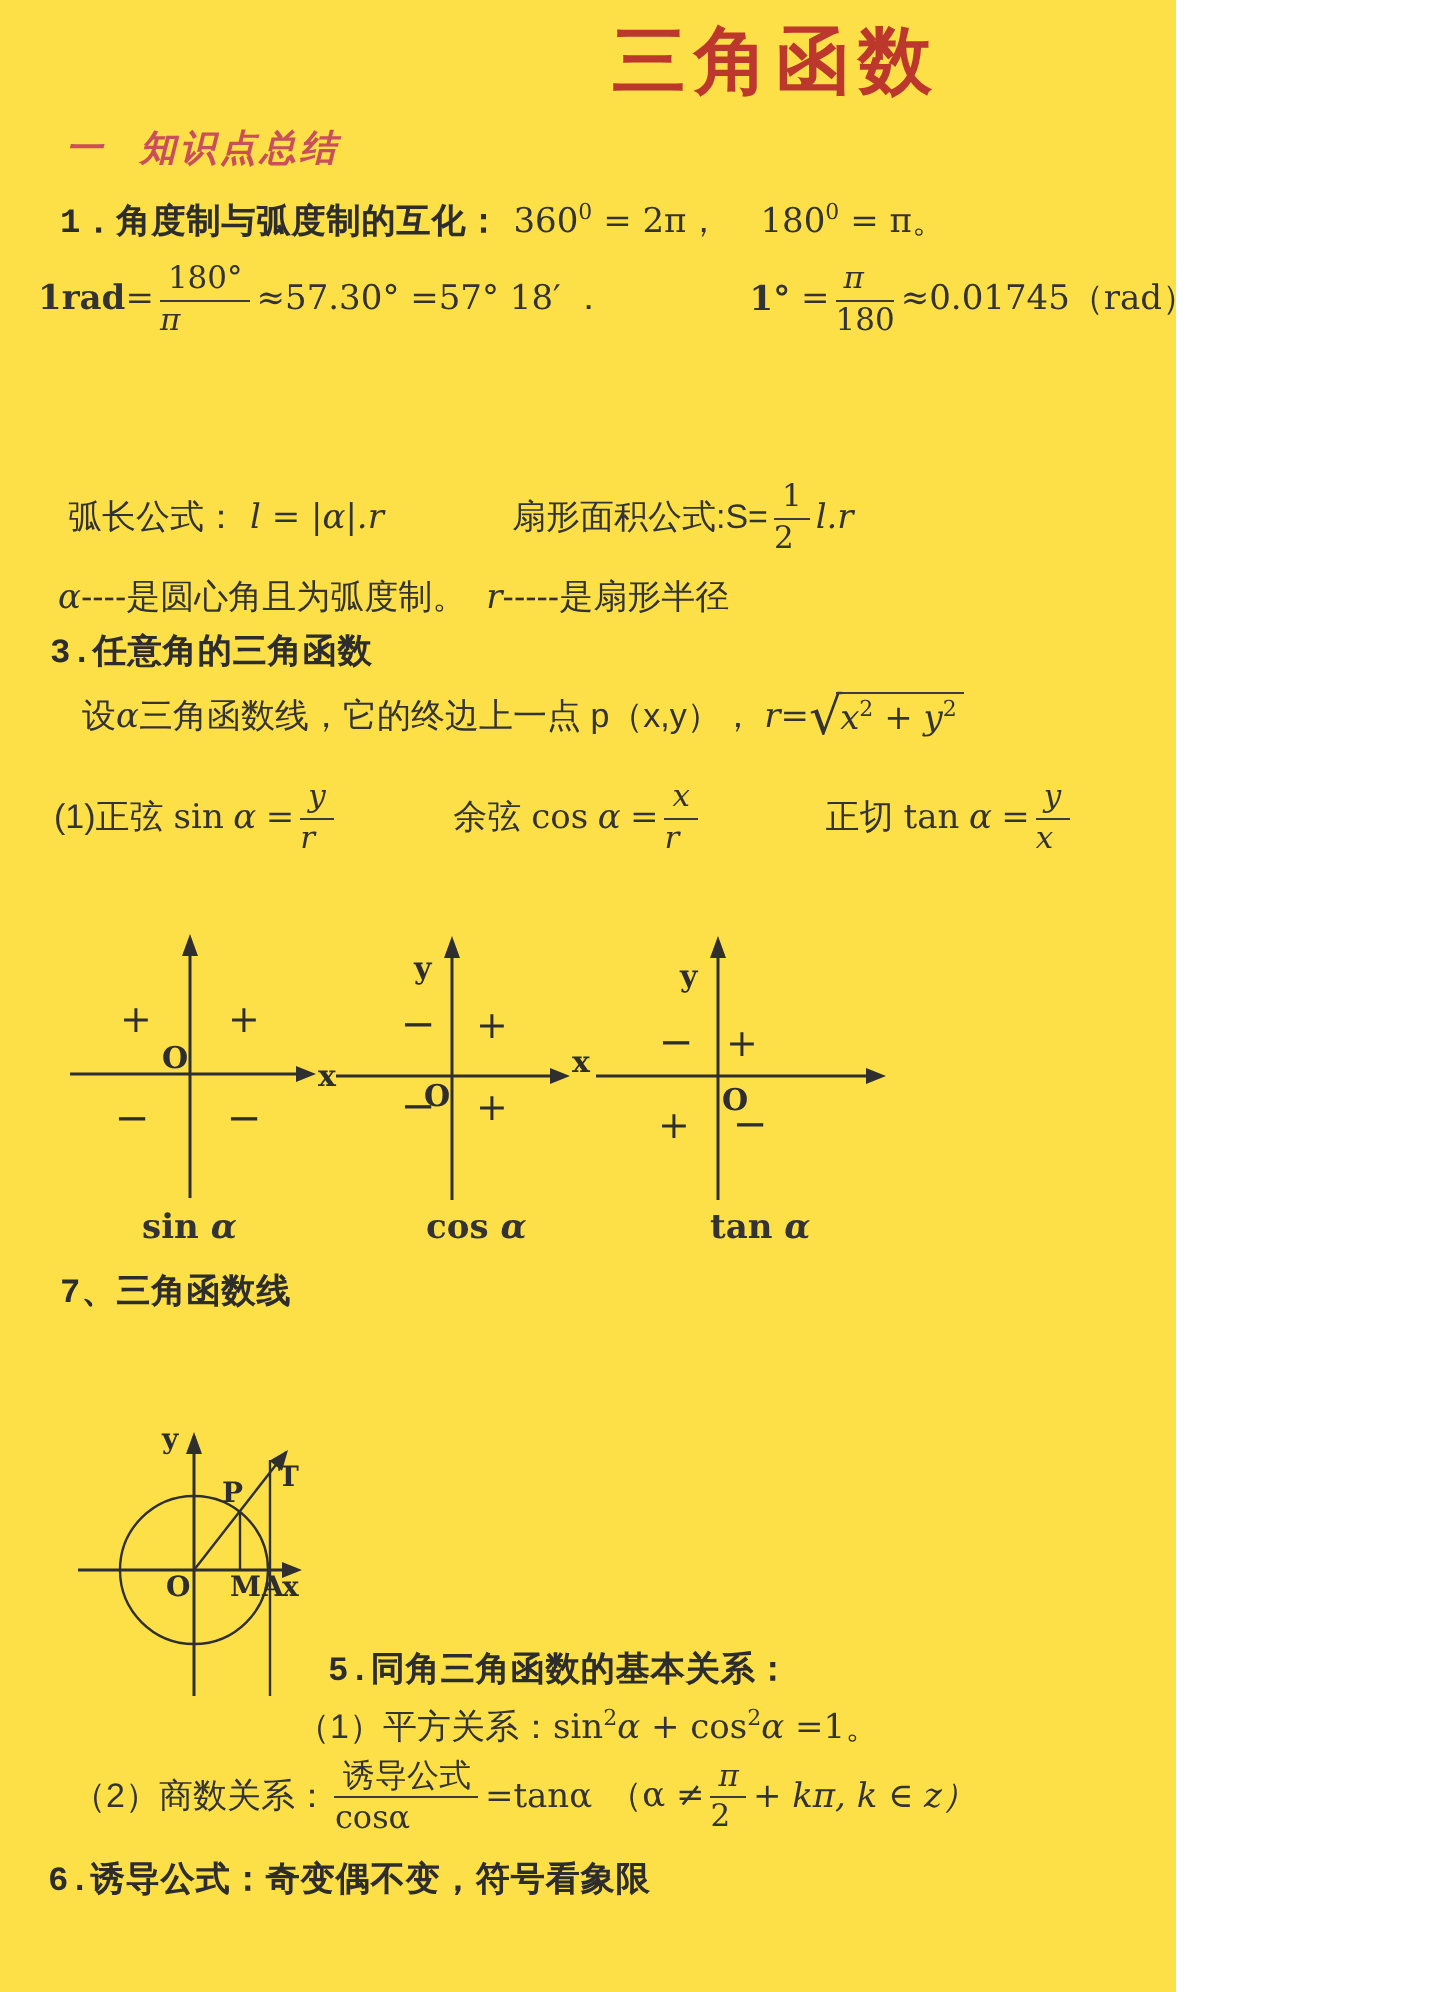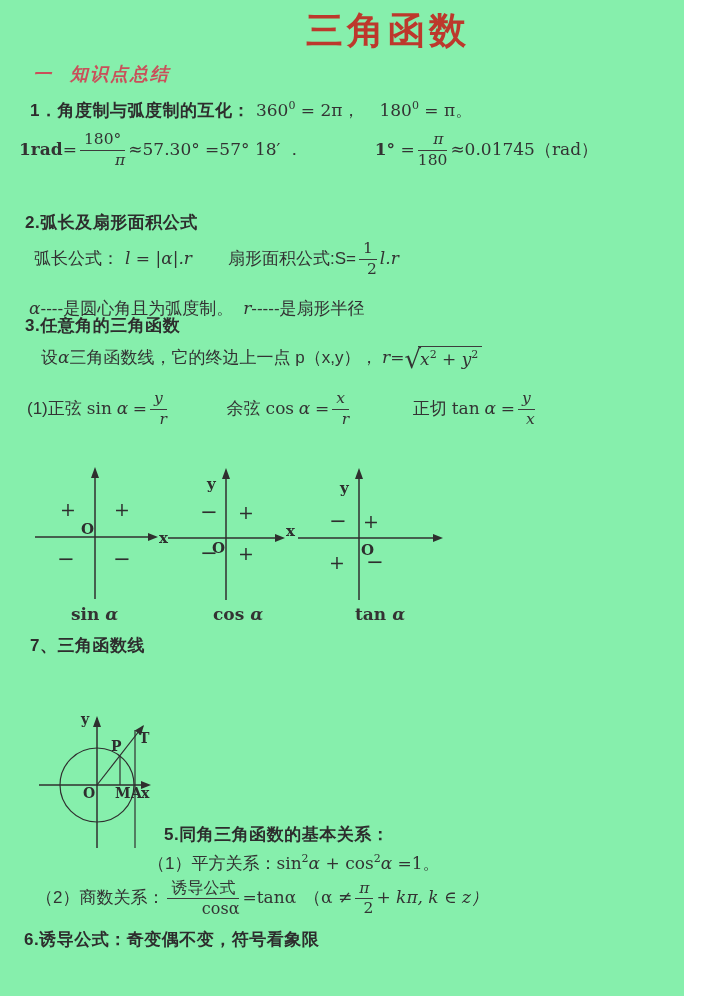--- a/index.html
+++ b/index.html
@@ -1,26 +1,26 @@
 <!DOCTYPE html>
 <html><head>
 <meta charset="utf-8">
 <style>
   html,body { margin:0; padding:0; background:#ffffff; }
   .page {
-    position:relative; width:684px; height:996px; background:#86efac;
+    position:relative; width:588px; height:996px; background:#fde047;
     font-family:"Liberation Sans","DejaVu Sans",sans-serif; color:#333;
     overflow:hidden;
   }
   .line { position:absolute; white-space:nowrap; font-size:17px; color:#333; }
-  .hd   { font-weight:700; color:#2d2d2d; letter-spacing:0.5px; }
+  .hd   { font-weight:700; color:#2d2d2d; letter-spacing:0.5px;font-family:Liberation Mono, monospace; }
   .math { font-family:"DejaVu Serif","Liberation Serif",serif; }
   .it   { font-style:italic; }
   .b    { font-weight:700; }
-  .frac { display:inline-block; vertical-align:middle; text-align:right;
+  .frac { display:inline-block; vertical-align:middle; text-align:left;
           font-family:"DejaVu Serif","Liberation Serif",serif;
           font-size:15.5px; line-height:1.15; margin:0 3px; }
   .frac .fnum { display:block; border-bottom:1.4px solid #3c3c3c; padding:0 4px 1px; }
   .frac .fden { display:block; padding-top:1px; }
   sup { font-size:11px; }
   .sqrt { display:inline-block; vertical-align:middle; }
   .sqrt-sym { font-size:26px; line-height:1; vertical-align:top; margin-right:-3px; }
   .sqrt-body { display:inline-block; border-top:1.4px solid #3c3c3c; padding:1px 4px 0 2px; }
   .title-wrap { position:absolute; left:60px; top:6px; width:656px; text-align:center; }
   .title-text { font-family:"DejaVu Serif","Liberation Serif",serif; font-size:37px;
@@ -47,27 +47,26 @@
   </div>
 
   <div class="line" style="left:30px; top:99px">
     <span class="hd">1．角度制与弧度制的互化：</span><span class="math" style="margin-left:6px"><span>360</span><sup>0</sup> <span>= 2π，</span></span><span class="math" style="margin-left:20px"><span>180</span><sup>0</sup> <span>= π。</span></span>
   </div>
 
   <div class="line math" style="left:19px; top:131px">
     <span class="b">1rad</span><span>=</span><span class="frac"><span class="fnum">180°</span><span class="fden it">π</span></span><span>≈57.30° =57° 18′ ．</span><span class="b" style="margin-left:72px">1°</span> <span>=</span><span class="frac"><span class="fnum it">π</span><span class="fden">180</span></span><span>≈0.01745（rad）</span>
   </div>
 
-  <div class="line hd" style="left:25px; top:211px">2.弧长及扇形面积公式</div>
 
   <div class="line" style="left:34px; top:240px">
-    <span>弧长公式：</span><span class="math it" style="margin-left:6px">l = |α|.r</span><span style="margin-left:36px">扇形面积公式:S=</span><span class="frac"><span class="fnum">1</span><span class="fden">2</span></span><span class="math it">l.r</span>
+    <span>弧长公式：</span><span class="math it" style="margin-left:6px">l = |α|.r</span><span style="margin-left:64px">扇形面积公式:S=</span><span class="frac"><span class="fnum">1</span><span class="fden">2</span></span><span class="math it">l.r</span>
   </div>
 
-  <div class="line" style="left:29px; top:297px">
+  <div class="line" style="left:29px; top:287px">
     <span class="math it">α</span><span>----是圆心角且为弧度制。</span><span class="math it" style="margin-left:10px">r</span><span>-----是扇形半径</span>
   </div>
 
   <div class="line hd" style="left:25px; top:314px">3.任意角的三角函数</div>
 
   <div class="line" style="left:41px; top:346px">
     <span>设</span><span class="math it">α</span><span>三角函数线，它的终边上一点 p（x,y）， </span><span class="math it">r=</span><span class="sqrt math"><span class="sqrt-sym">√</span><span class="sqrt-body"><span class="it">x</span><sup>2</sup> <span class="it">+ y</span><sup>2</sup></span></span>
   </div>
 
   <div class="line" style="left:27px; top:390px">

